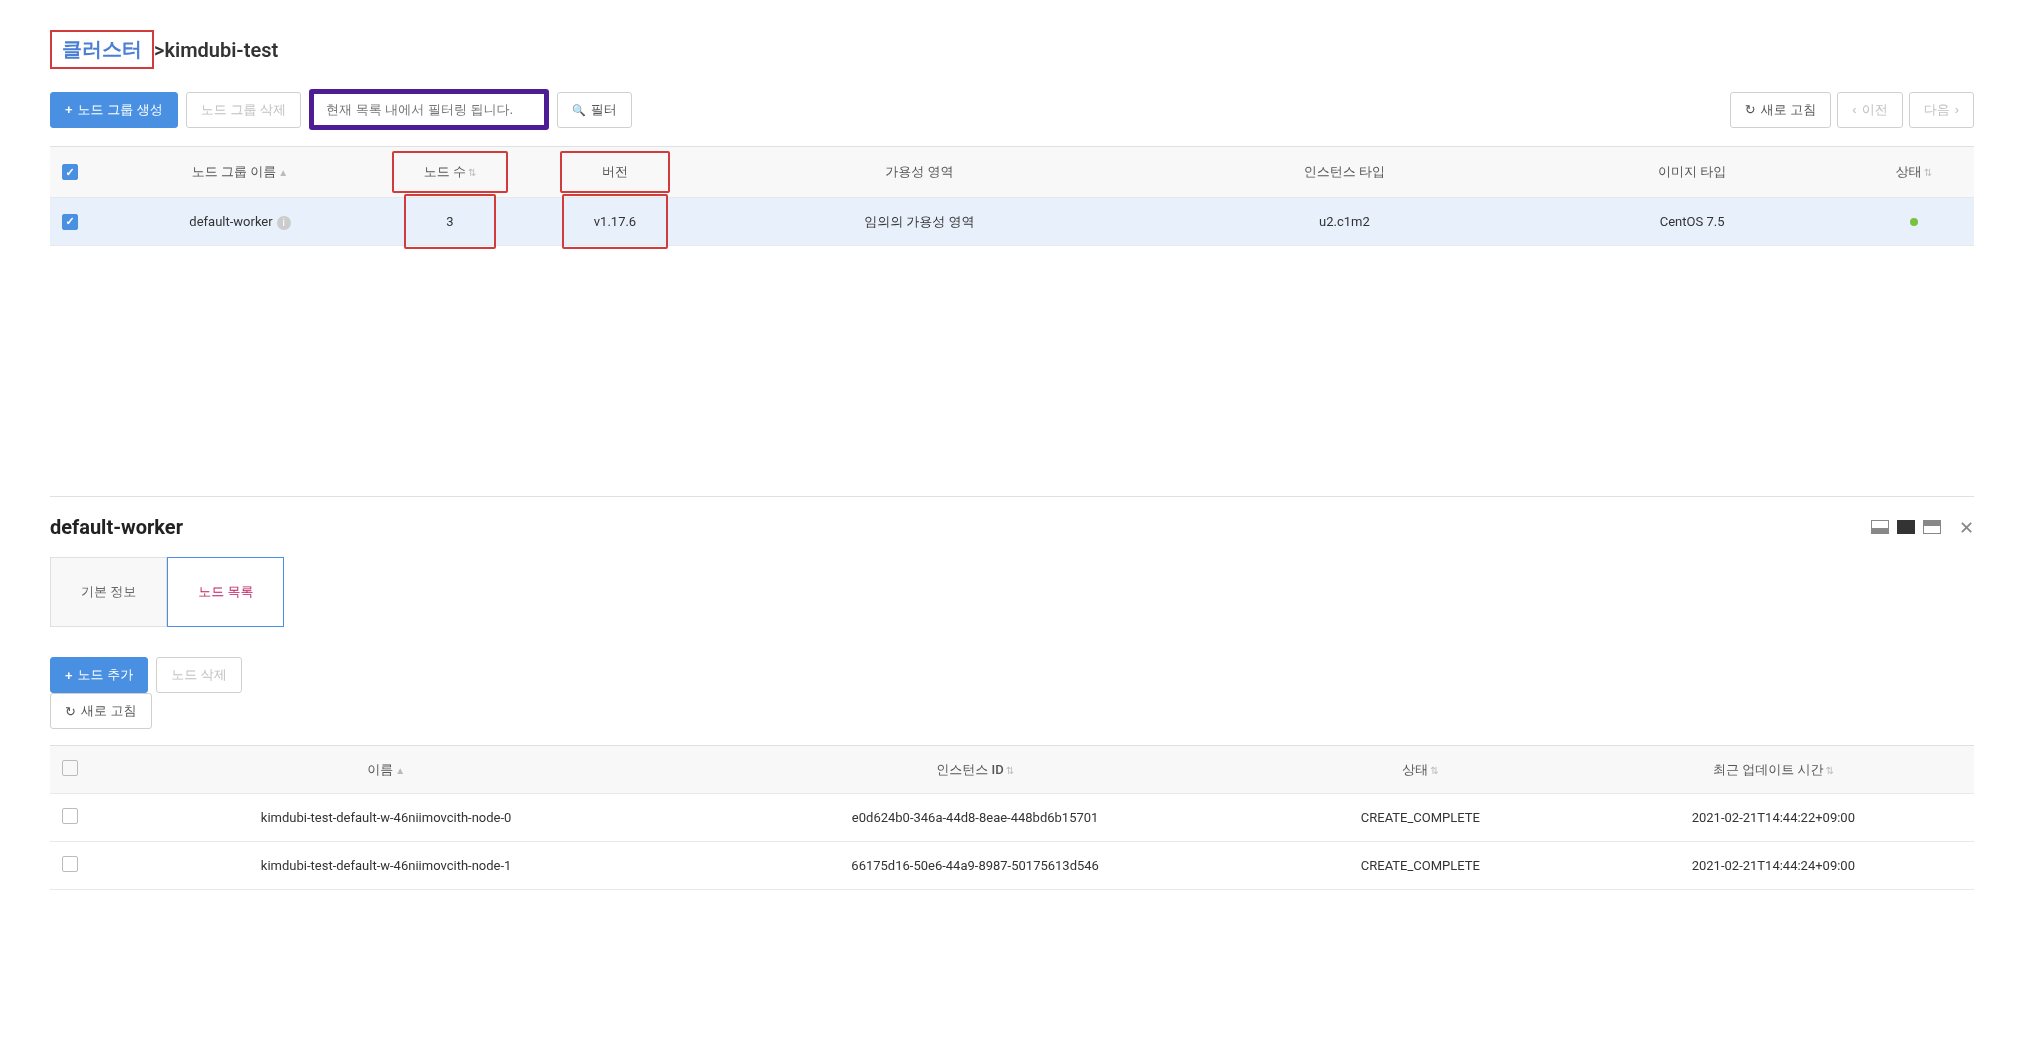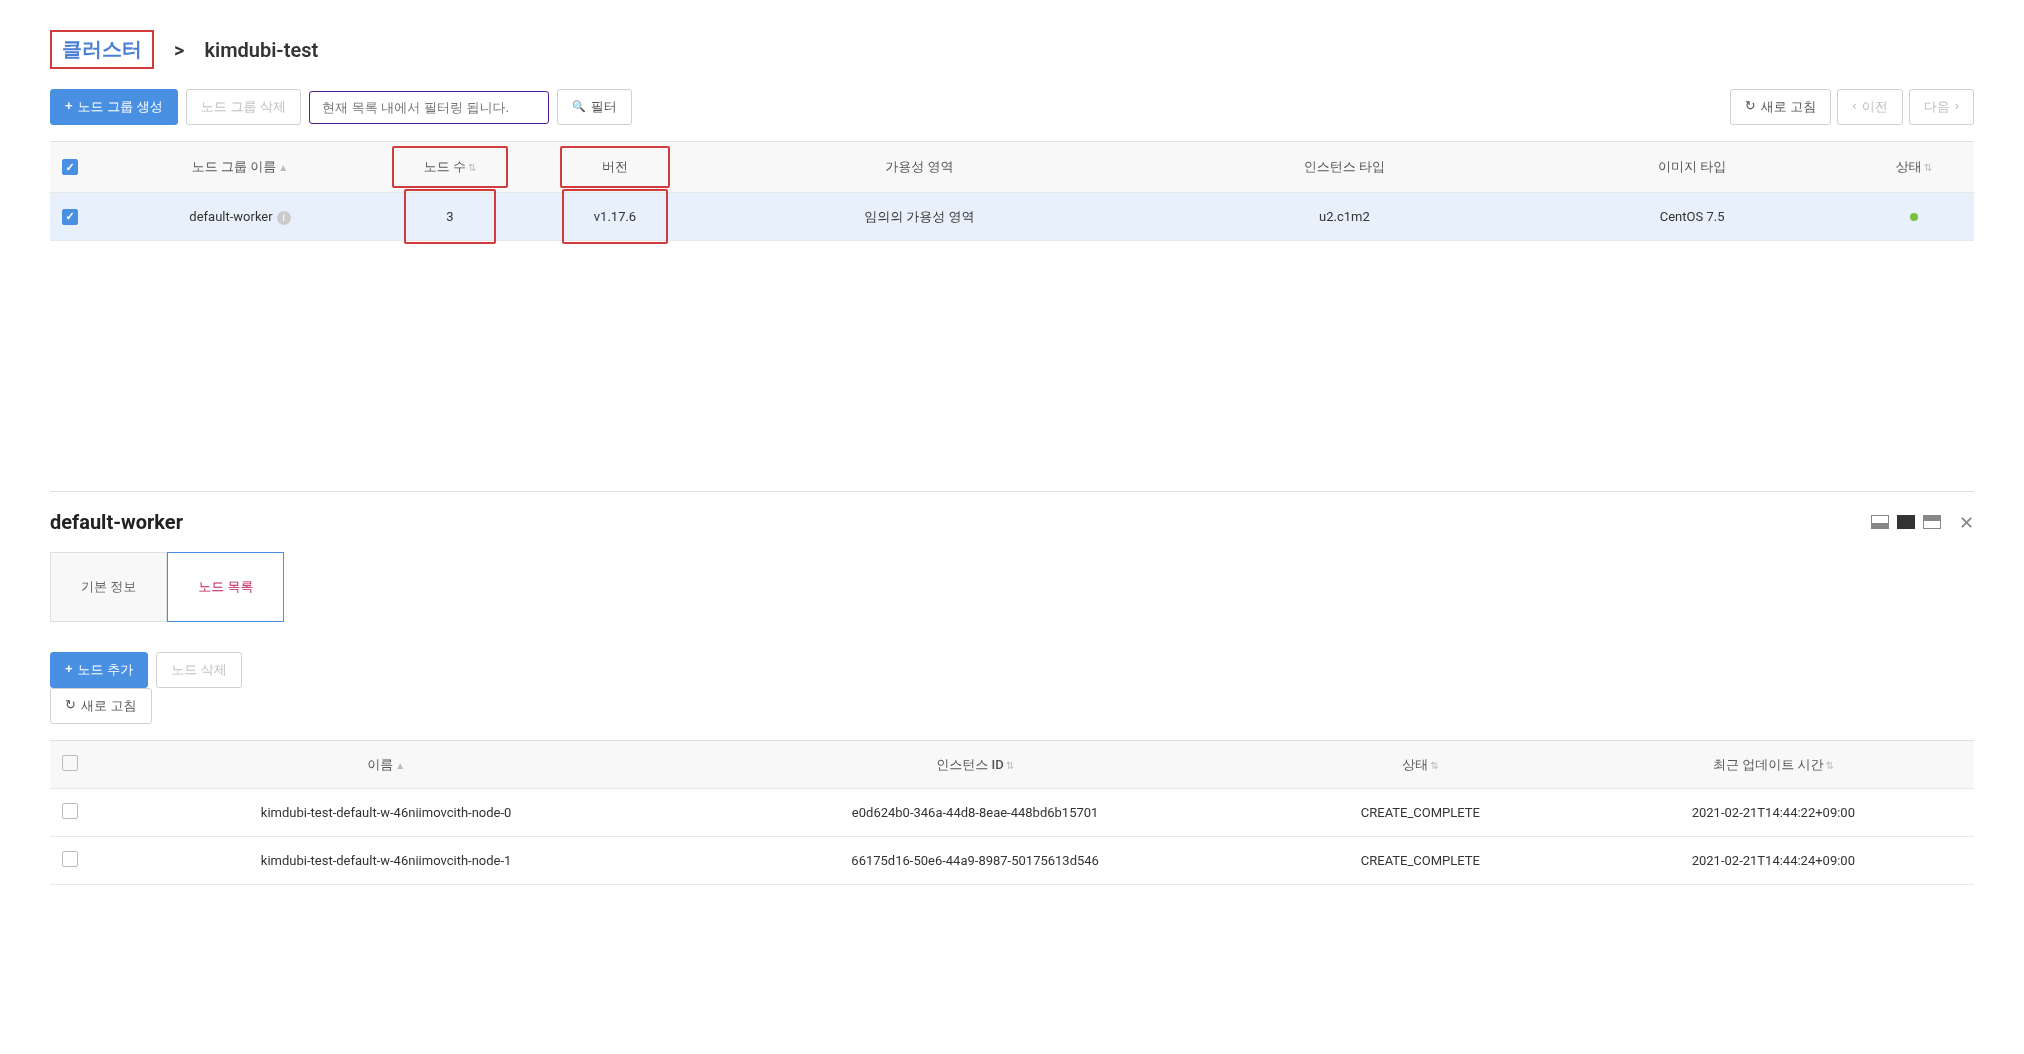--- a/index.html
+++ b/index.html
@@ -12,21 +12,21 @@
     }
     .page { padding: 0 50px 30px 50px; }
     
     
     .breadcrumb {
       display: flex;
       align-items: center;
       padding: 30px 0 20px 0;
       font-size: 20px;
       font-weight: 600;
-      gap: 20px;
+      gap: 0;
     }
     .breadcrumb-link {
       color: #4a7fd4;
       border: 2px solid #d13b3b;
       padding: 4px 10px;
       cursor: pointer;
     }
     .breadcrumb-sep { color: #333; }
     .breadcrumb-current { color: #333; }
 
@@ -41,29 +41,29 @@
     .toolbar-right { display: flex; gap: 6px; align-items: center; }
     .btn {
       padding: 8px 14px;
       border: 1px solid #d0d0d0;
       border-radius: 3px;
       background: #fff;
       color: #555;
       font-size: 13px;
       cursor: pointer;
       display: inline-flex;
-      align-items: flex-start;
+      align-items: center;
       gap: 5px;
       white-space: nowrap;
     }
     .btn-primary { background: #4a90e2; color: #fff; border-color: #4a90e2; }
     .btn-disabled { color: #c0c0c0; cursor: not-allowed; }
     .filter-input {
       padding: 8px 12px;
-      border: 1px solid #4c1d95;
+      border: 5px solid #4c1d95;
       border-radius: 3px;
       font-size: 13px;
       width: 240px;
       color: #999;
     }
 
     
     .table {
       width: 100%;
       border-collapse: collapse;

